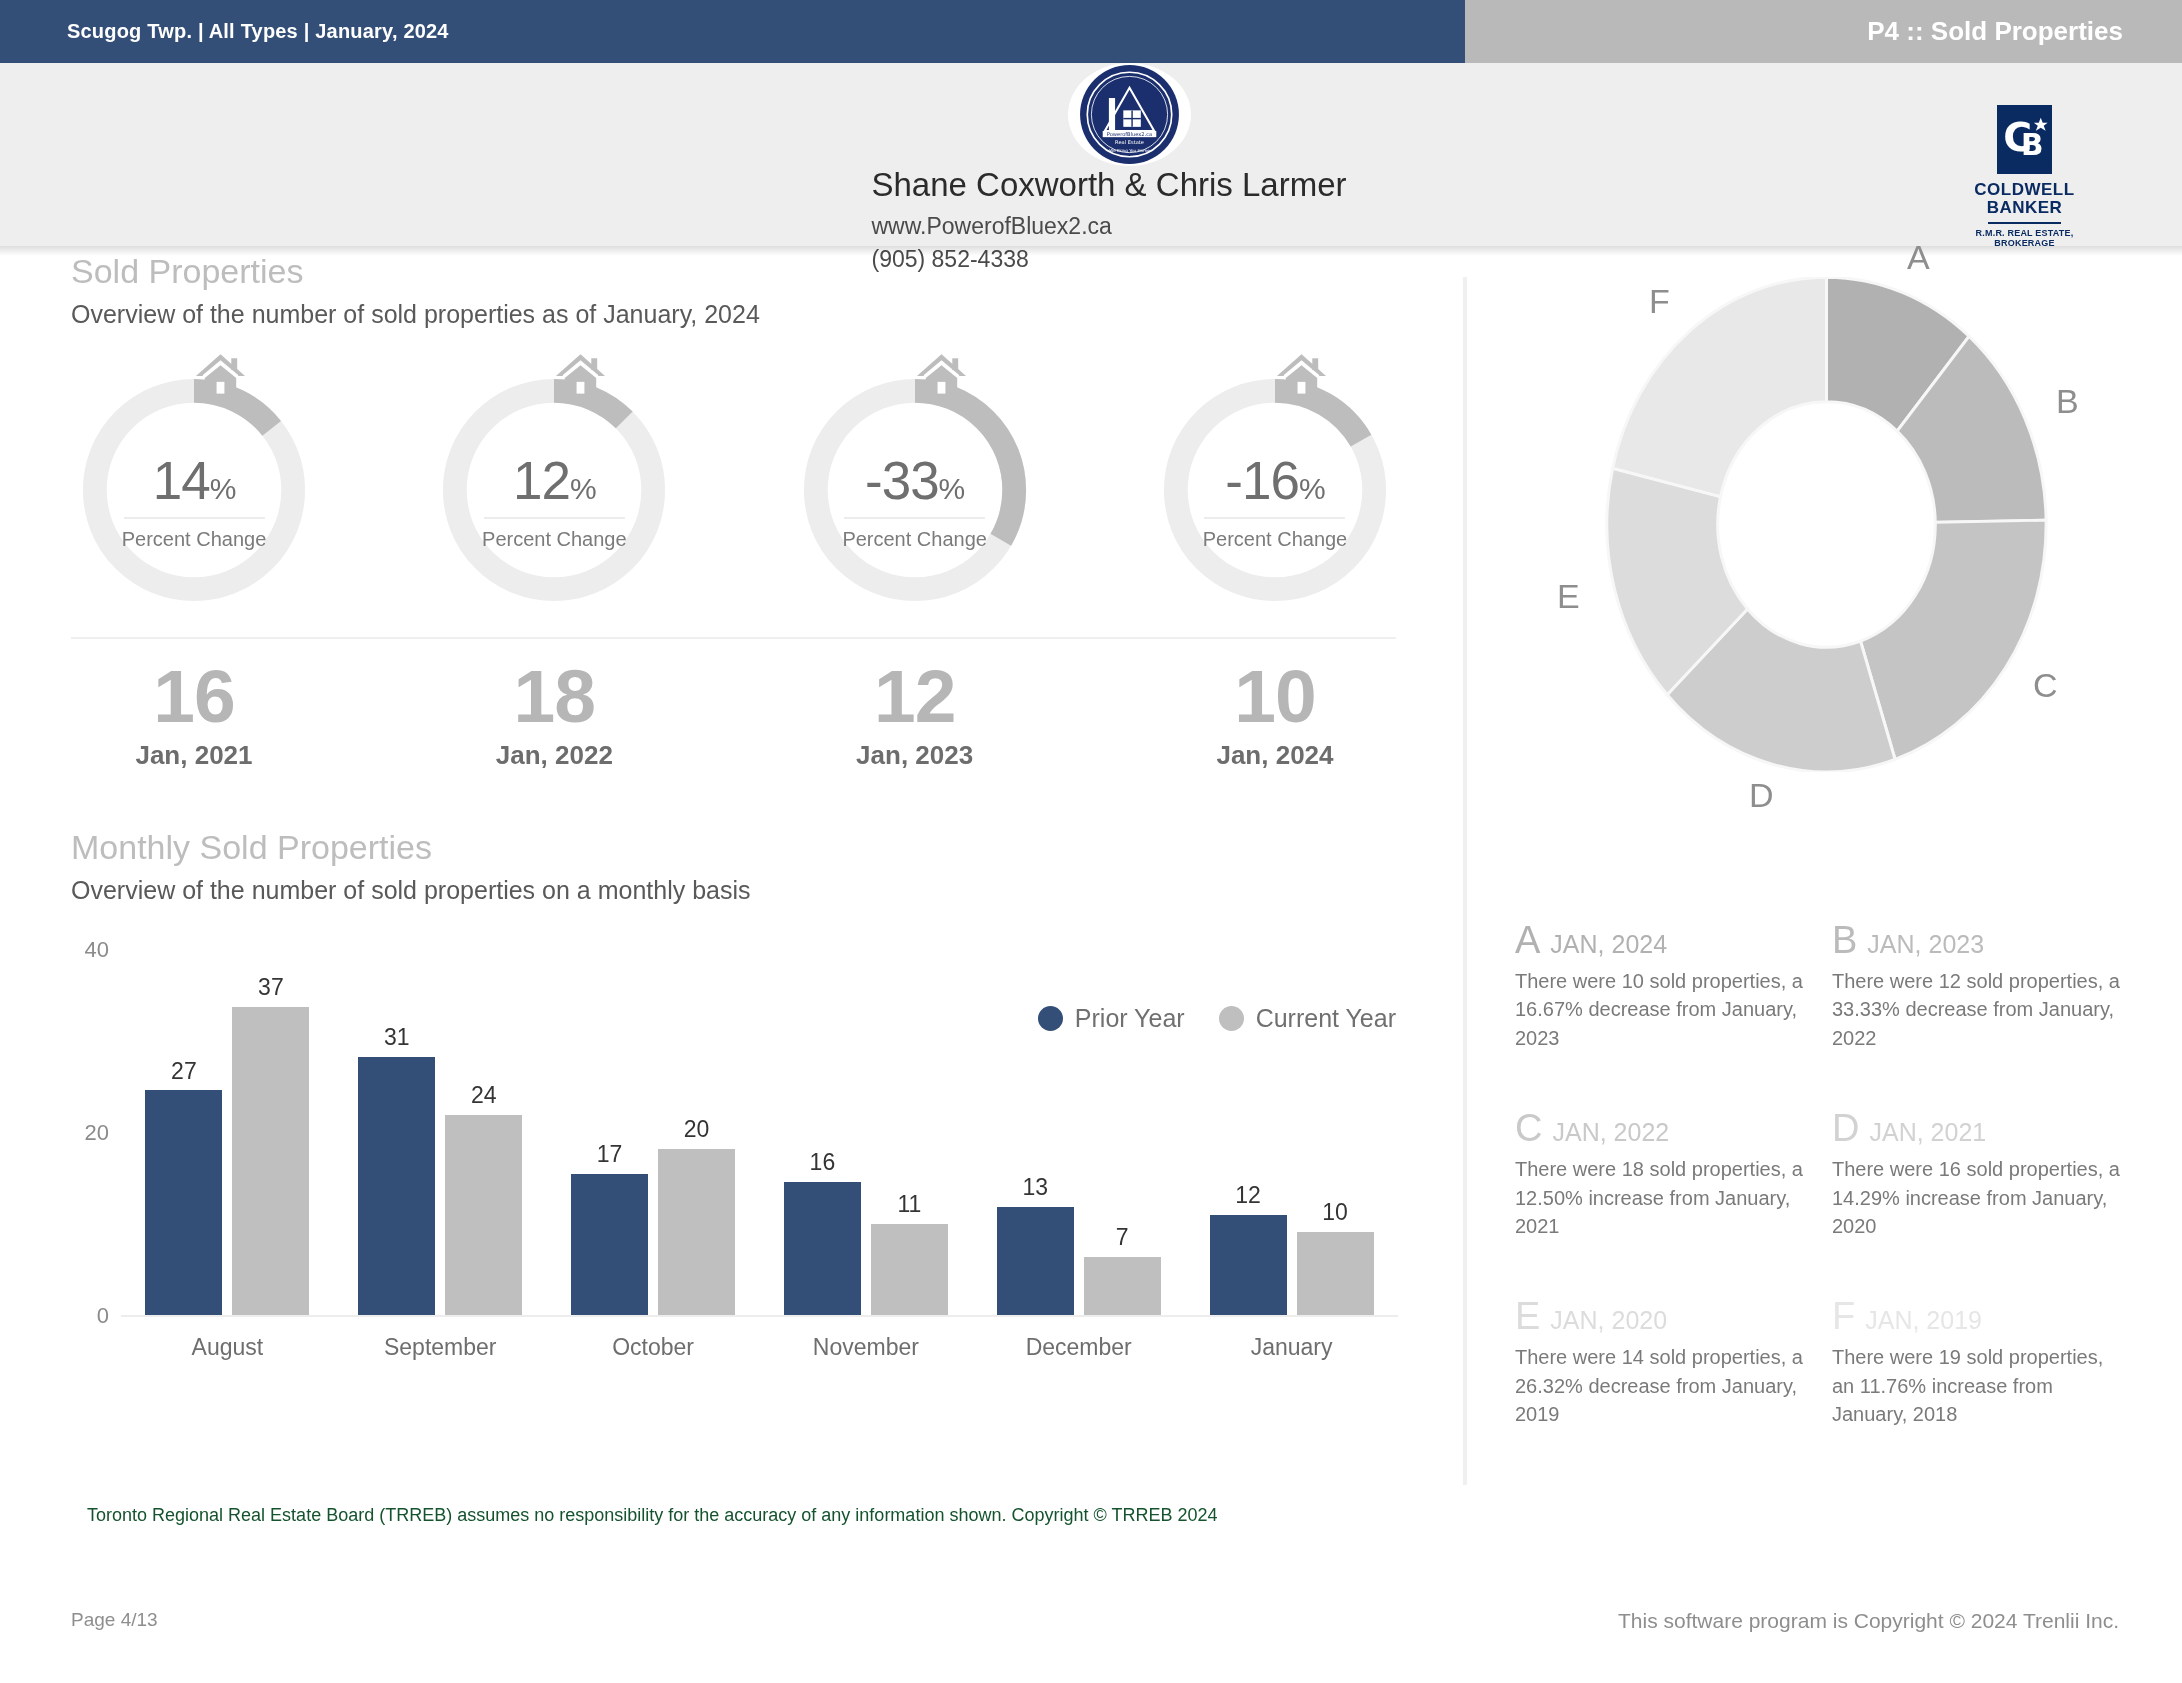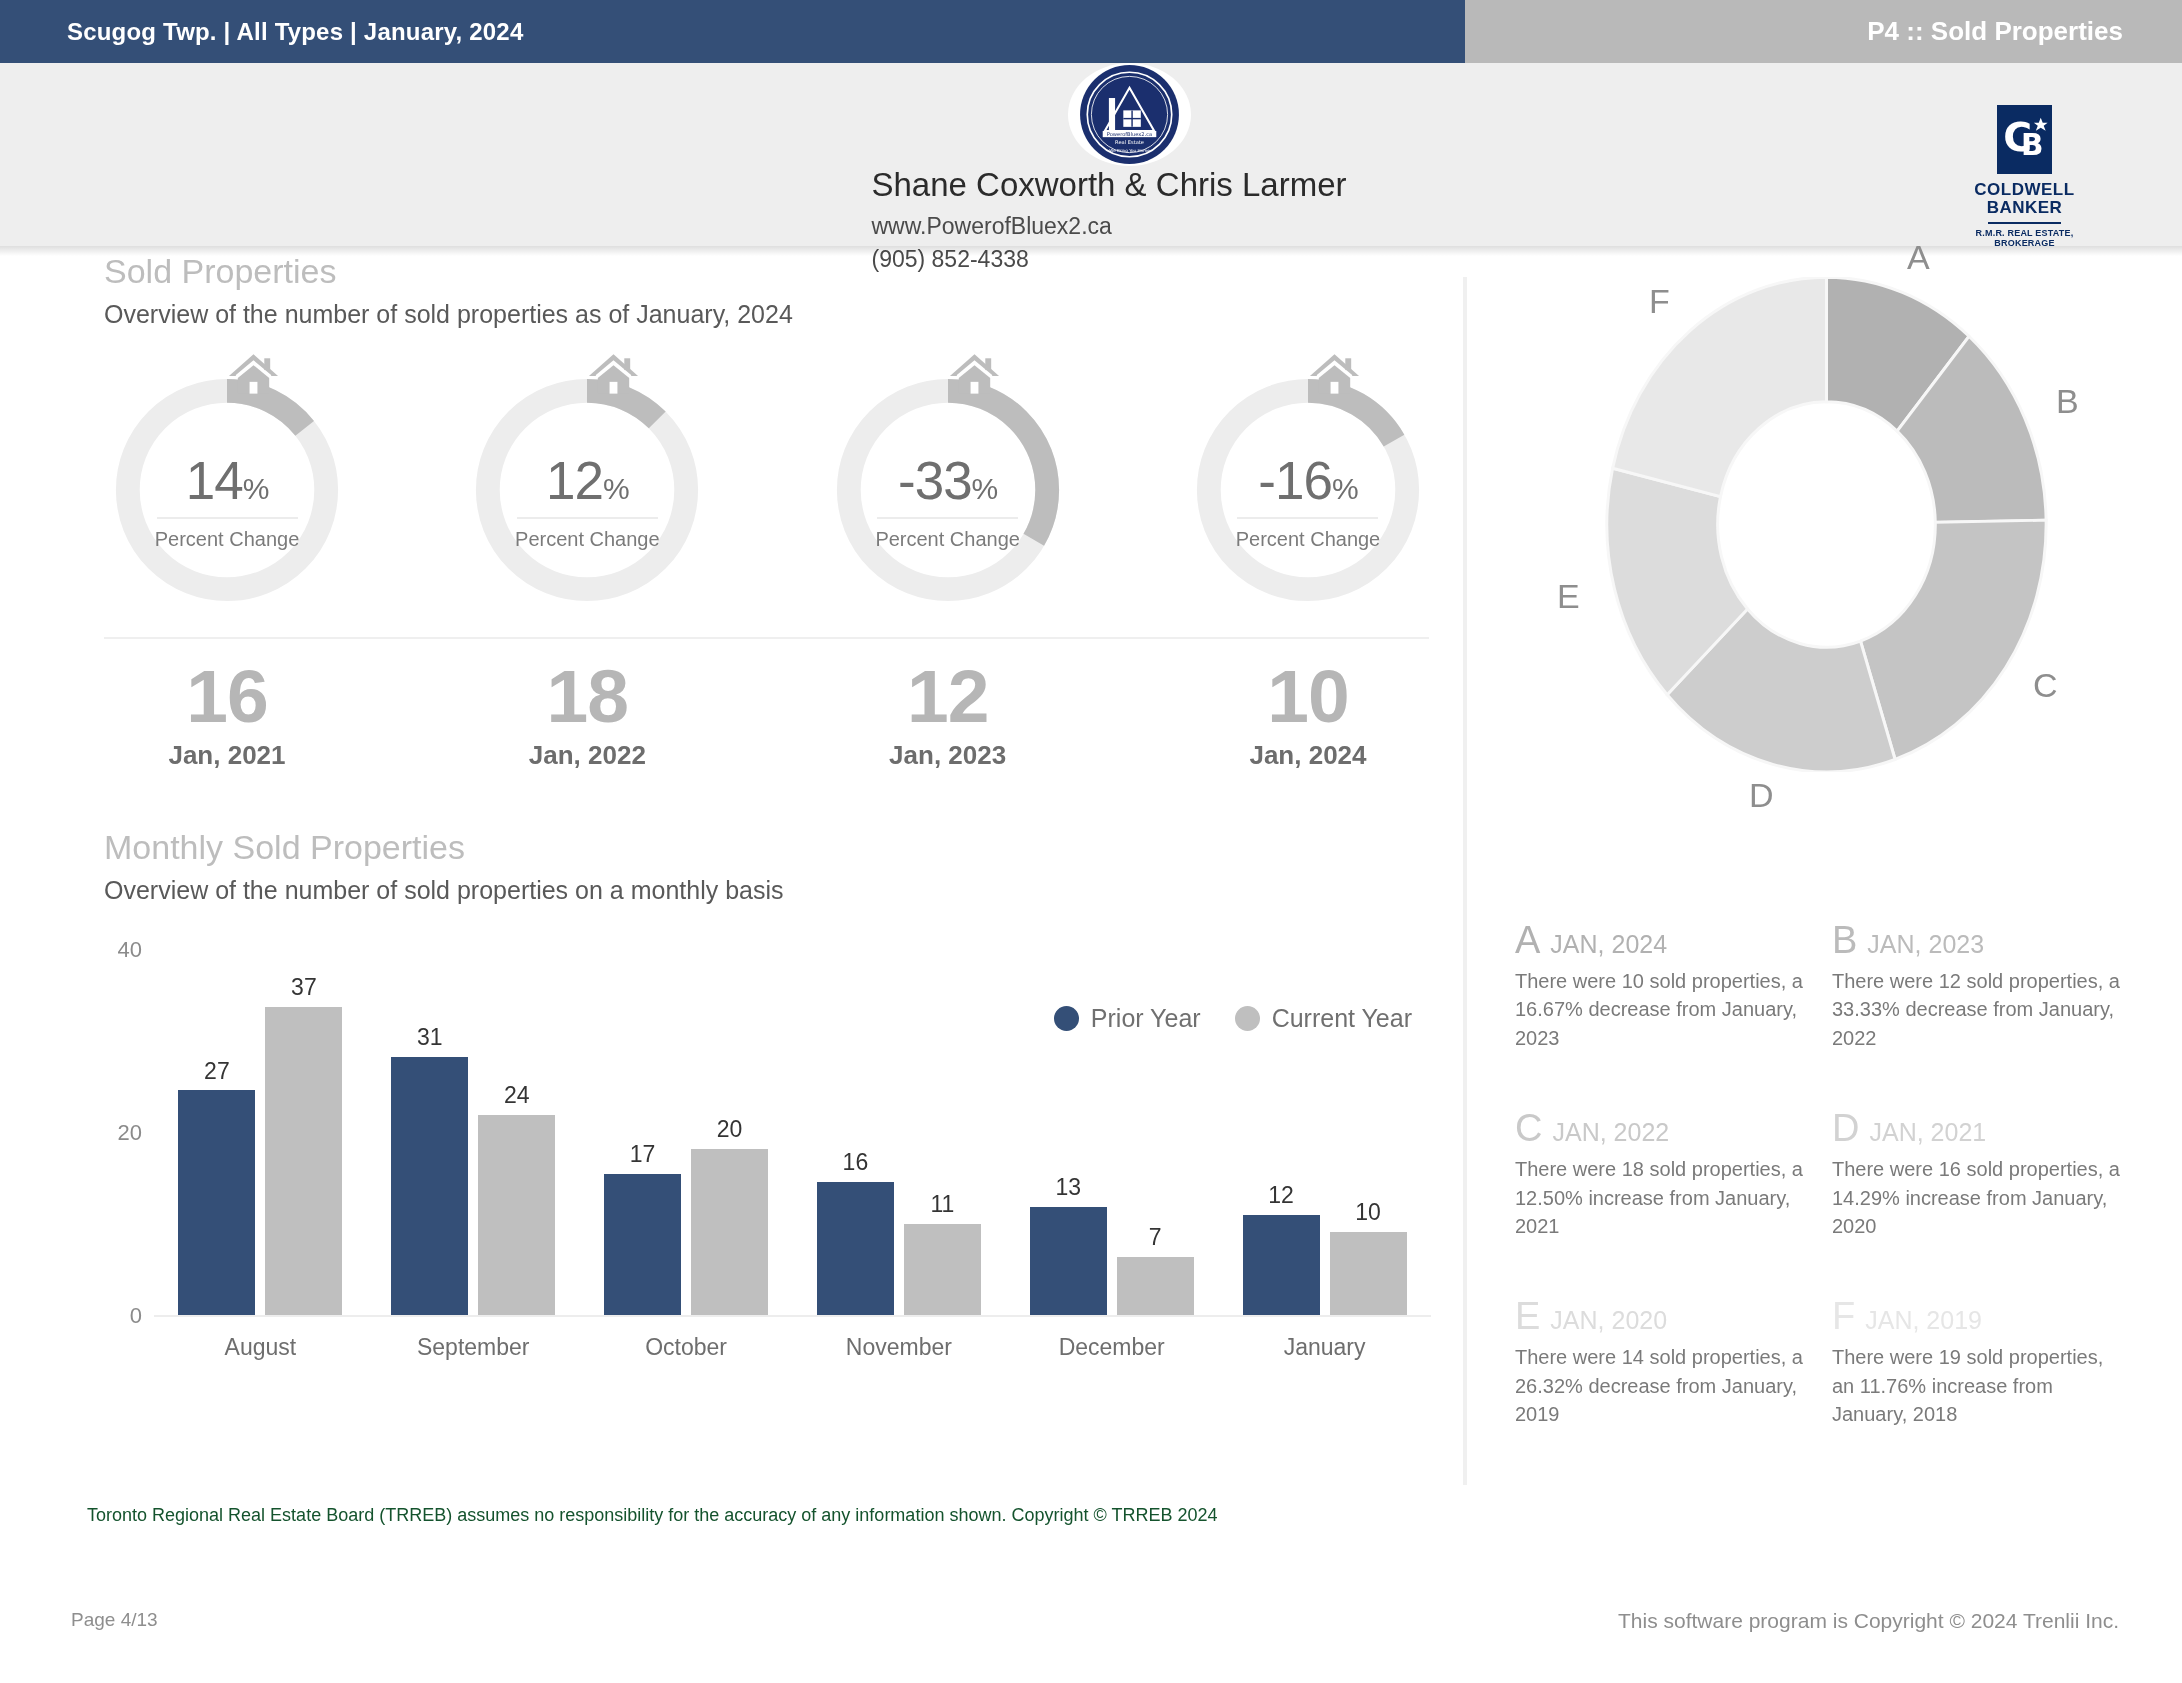--- a/index.html
+++ b/index.html
@@ -11,21 +11,21 @@
   }
   .page { position: relative; width: 2182px; height: 1683px; background:#fff; }
 
   
   .topbar { position:absolute; top:0; left:0; width:2182px; height:63px; display:flex; }
   .topbar-left {
     width:1465px; height:63px; background:#344f77;
     display:flex; align-items:center; padding-left:67px;
   }
   .topbar-left .title {
-    color:#ffffff; font-size:24px; font-weight:bold; letter-spacing:0.2px;
+    color:#ffffff; font-size:20px; font-weight:bold; letter-spacing:0.2px;
   }
   .topbar-right {
     flex:1; height:63px; background:#b9b9b9;
     display:flex; align-items:center; justify-content:flex-end; padding-right:59px;
   }
   .topbar-right .ptitle { color:#ffffff; font-size:26px; font-weight:bold; }
 
   
   .agentband {
     position:absolute; top:63px; left:0; width:2182px; height:183px;
@@ -46,21 +46,21 @@
              display:flex; align-items:center; justify-content:center; }
   .cb-name { font-size:17px; font-weight:bold; color:#0a2b62; letter-spacing:0.5px;
              line-height:1.08; margin-top:7px; }
   .cb-rule { width:73px; height:2px; background:#0a2b62; margin:4px auto 4px; }
   .cb-sub { font-size:9px; font-weight:bold; color:#0a2b62; line-height:1.15; letter-spacing:0.2px; }
 
   
   .vdivider { position:absolute; left:1463px; top:277px; width:4px; height:1208px; background:#f0f0f0; }
 
   
-  .left { position:absolute; left:16px; top:252px; width:1455px;padding-left:17px; }
+  .left { position:absolute; left:0; top:252px; width:1455px; }
   .sec-title { margin-left:71px; font-size:34px; color:#bdbdbd; font-weight:400; }
   .sec-sub   { margin-left:71px; font-size:25px; color:#595959; margin-top:9px; }
 
   .gauges { margin-top:38px; margin-left:71px; width:1327px;
             display:flex; justify-content:space-between; }
   .gauge { position:relative; width:246px; height:246px; }
   .gauge svg { position:absolute; inset:0; }
   .gauge .house { position:absolute; left:50%; top:-16px; transform:translateX(-50%); }
   .gauge .ctr { position:absolute; left:0; right:0; top:83px; text-align:center; }
   .gauge .pct { font-size:53px; color:#6f6f6f; font-weight:400; letter-spacing:-1px; }

